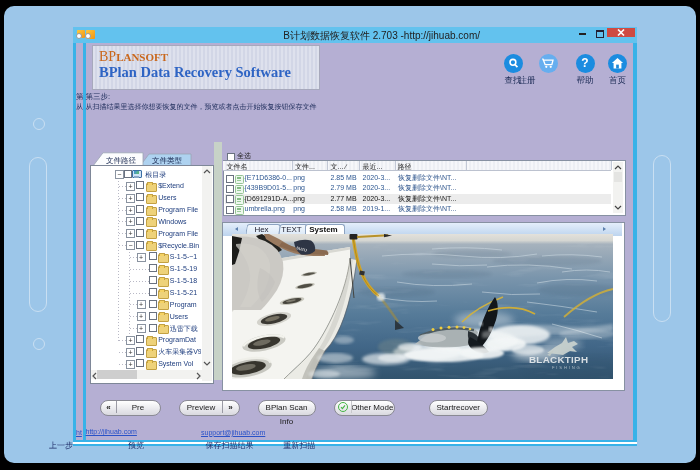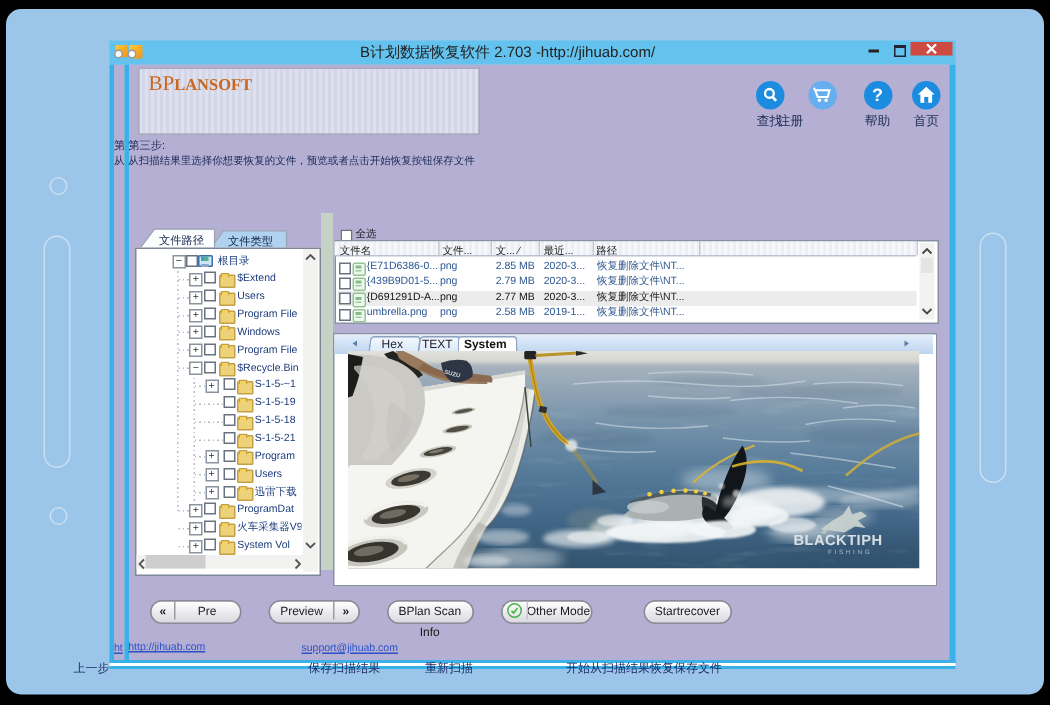--- a/index.html
+++ b/index.html
@@ -7,21 +7,21 @@
          font-family:"Liberation Sans",sans-serif;}
   .abs{position:absolute;}
   #frame{left:4px;top:6px;width:692px;height:457px;background:#9cc6e9;border-radius:10px;}
   .slot{border:1.5px solid #c9dff2;border-radius:9px;background:transparent;}
   .circ{border:1.5px solid #c9dff2;border-radius:50%;}
   
   .cyan{background:#38b2e8;}
   
   #title{left:73px;top:27px;width:564px;height:15.5px;background:#63c2ee;}
   #titletext{left:243px;top:30px;width:232px;height:12px;color:#222;
-     text-align:left;line-height:12px;white-space:nowrap;font-size:10px;}
+     text-align:right;line-height:12px;white-space:nowrap;font-size:10px;}
   .appicon{width:8px;height:8px;background:linear-gradient(135deg,#ffc93c,#ef9415);border-radius:1px;}
   .appdot{width:4px;height:4px;background:#fff;border:1px solid #999;border-radius:50%;}
   #closebtn{left:607px;top:27.5px;width:28px;height:9.5px;background:#cf4a41;color:#fff;
      font-size:8px;font-weight:bold;text-align:center;line-height:9px;}
   
   .lav{background:#b5afd3;}
   #logobox{left:92px;top:44.5px;width:226px;height:43px;border:1px solid #a7a9bc;
      background:repeating-linear-gradient(90deg,#dee1ed 0px,#dee1ed 2px,#d2d6e6 2px,#d2d6e6 4px);}
   #bplansoft{left:99px;top:47px;font-family:"Liberation Serif",serif;color:#c9671c;}
   #bplanline2{left:99px;top:64px;font-family:"Liberation Serif",serif;color:#2e64c4;
@@ -87,20 +87,21 @@
   <div class="abs" style="left:579px;top:32.5px;width:7px;height:2px;background:#222;"></div>
   <div class="abs" style="left:596px;top:29.5px;width:6px;height:5px;border:1px solid #223;border-top-width:2px;"></div>
   <div id="closebtn" class="abs"></div>
   <svg class="abs" style="left:617px;top:29px;" width="8" height="7" viewBox="0 0 8 7">
     <line x1="1" y1="0.5" x2="7" y2="6.5" stroke="#fff" stroke-width="1.6"></line>
     <line x1="7" y1="0.5" x2="1" y2="6.5" stroke="#fff" stroke-width="1.6"></line>
   </svg>
 
   <div id="logobox" class="abs"></div>
   <div id="bplansoft" class="abs"><span style="font-size:14px;">BP</span><span style="font-size:11px;font-weight:bold;">LANSOFT</span></div>
+  <div id="bplanline2" class="abs">BPlan Data Recovery Software</div>
 
   <div class="abs icircle" style="left:503.5px;background:#1b8ce0;"></div>
   <div class="abs icircle" style="left:538.5px;background:#66aeef;"></div>
   <div class="abs icircle" style="left:575.5px;background:#1b8ce0;"></div>
   <div class="abs icircle" style="left:608px;background:#1b8ce0;"></div>
   <svg class="abs" style="left:503.5px;top:54px;" width="19" height="19" viewBox="0 0 17 17">
     <circle cx="8" cy="7.4" r="2.6" fill="none" stroke="#fff" stroke-width="1.4"></circle>
     <line x1="9.8" y1="9.4" x2="12" y2="11.8" stroke="#fff" stroke-width="1.6"></line>
   </svg>
   <svg class="abs" style="left:538.5px;top:54px;" width="19" height="19" viewBox="0 0 17 17">
@@ -501,18 +502,18 @@
   <div class="pill" style="left:334px;width:58.5px;">
       <span style="position:absolute;left:16px;top:0;right:0;text-align:center;">Other Mode</span>
     </div>
   <div class="abs" style="left:338px;top:402px;width:8px;height:8px;border:1.2px solid #44b544;border-radius:50%;"></div>
   <svg class="abs" style="left:339.5px;top:403.5px;" width="6" height="6" viewBox="0 0 6 6">
       <path d="M1 3.2 L2.4 4.6 L5 1.4" stroke="#44b544" stroke-width="1.1" fill="none"></path>
     </svg>
   <div class="abs" style="left:350.5px;top:401px;width:1px;height:12px;background:#c8c8cc;"></div>
   <div class="pill" style="left:429px;width:56.5px;">Startrecover</div>
   <div class="blabel" style="left:49px;width:160px;">上一步</div>
+  <div class="blabel" style="left:128px;width:160px;">预览</div>
   <div class="blabel" style="left:205.5px;width:160px;">保存扫描结果</div>
   <div class="blabel" style="left:283.25px;width:160px;">重新扫描</div>
-  <div class="blabel" style="left:377.25px;width:160px;">开始从扫描结果恢复保存文件</div>
   <div class="link" style="left:85.5px;top:428px;">http://jihuab.com</div>
   <div class="link" style="left:201px;top:428.5px;">support@jihuab.com</div>
 </div>
 
 </body></html>

